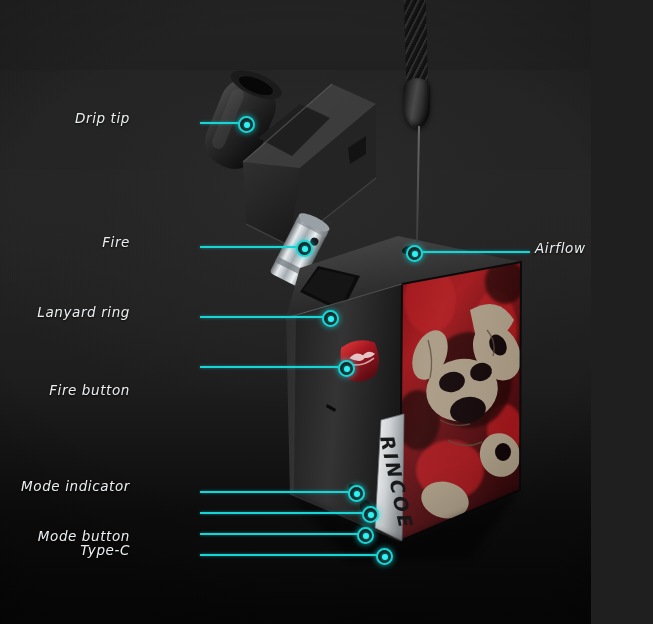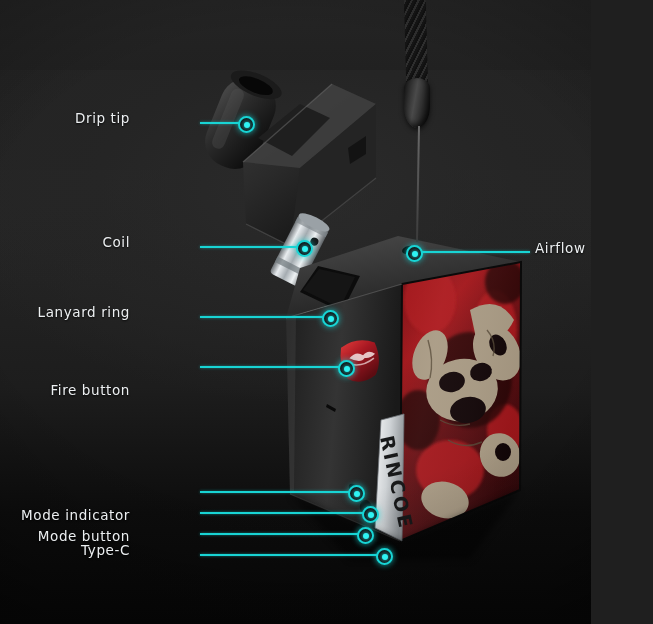--- a/index.html
+++ b/index.html
@@ -8,20 +8,21 @@
     font-family:"DejaVu Sans", sans-serif;
   }
   #stage{
     position:relative;
     width:591px;
     height:624px;
     overflow:hidden;
     background:
       radial-gradient(ellipse 520px 300px at 52% 30%, #2b2b2b 0%, #252525 40%, rgba(30,30,30,0) 72%),
       linear-gradient(180deg, #232323 0%, #242424 38%, #1d1d1d 62%, #0d0d0d 82%, #070707 100%);
+    font-style: italic;
   }
   
   .bg-band{position:absolute;left:0;width:100%;pointer-events:none;}
   .band1{top:0;height:70px;background:linear-gradient(180deg,#242424,#212121);}
   .band2{top:170px;height:120px;background:linear-gradient(180deg,rgba(40,40,40,.35),rgba(40,40,40,0));}
   .vig{position:absolute;inset:0;pointer-events:none;
        background:radial-gradient(ellipse 700px 520px at 50% 42%, rgba(0,0,0,0) 45%, rgba(0,0,0,.55) 100%);}
 
   
   .label{
@@ -308,33 +309,33 @@
   <div class="vig"></div>
 
   <div class="label" style="right:461px;top:110px;">Drip tip</div>
   <div class="leader" style="left:200px;top:122px;width:42px;"></div>
   <div class="dot" style="left:238px;top:116px;"></div>
 
   <div class="label right" style="left:535px;top:240px;">Airflow</div>
   <div class="leader" style="left:418px;top:251px;width:112px;"></div>
   <div class="dot" style="left:406px;top:245px;"></div>
 
-  <div class="label" style="right:461px;top:234px;">Coil</div>
+  <div class="label" style="right:461px;top:234px;">Fire</div>
   <div class="leader" style="left:200px;top:246px;width:100px;"></div>
   <div class="dot" style="left:296px;top:240px;"></div>
 
   <div class="label" style="right:461px;top:304px;">Lanyard ring</div>
   <div class="leader" style="left:200px;top:316px;width:126px;"></div>
   <div class="dot" style="left:322px;top:310px;"></div>
 
   <div class="label" style="right:461px;top:354px;margin-top:28px;">Fire button</div>
   <div class="leader" style="left:200px;top:366px;width:142px;"></div>
   <div class="dot" style="left:338px;top:360px;"></div>
 
-  <div class="label" style="right:461px;top:507px;">Mode indicator</div>
+  <div class="label" style="right:461px;top:478px;">Mode indicator</div>
   <div class="leader" style="left:200px;top:491px;width:152px;"></div>
   <div class="dot" style="left:348px;top:485px;"></div>
 
   <div class="label" style="right:461px;top:500px;margin-top:28px;">Mode button</div>
   <div class="leader" style="left:200px;top:512px;width:166px;"></div>
   <div class="dot" style="left:362px;top:506px;"></div>
 
   <div class="leader" style="left:200px;top:533px;width:161px;"></div>
   <div class="dot" style="left:357px;top:527px;"></div>
 

